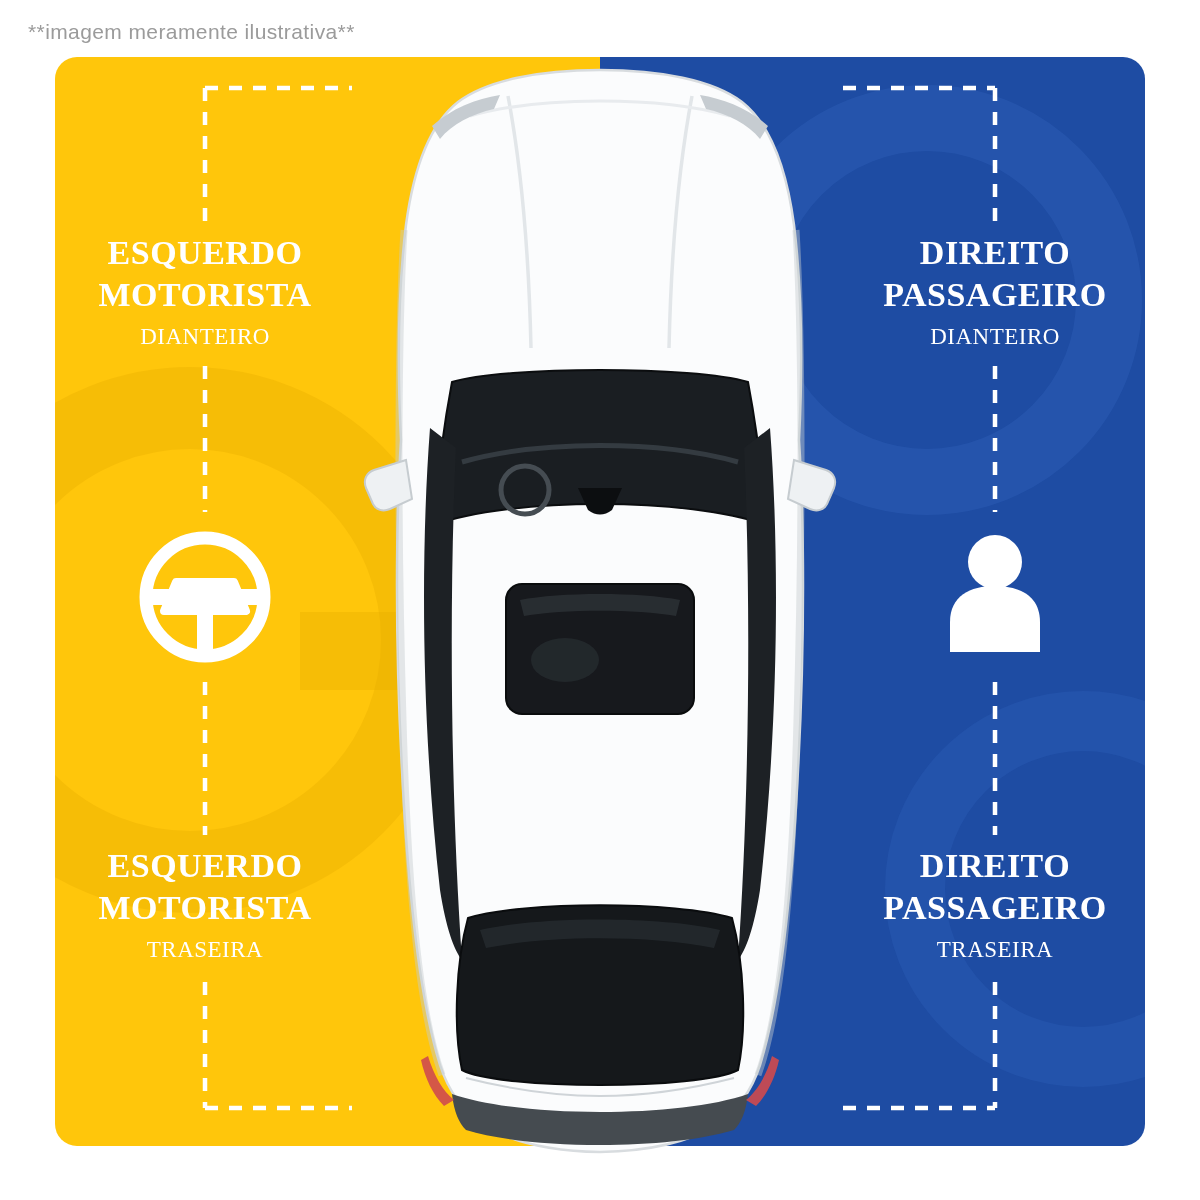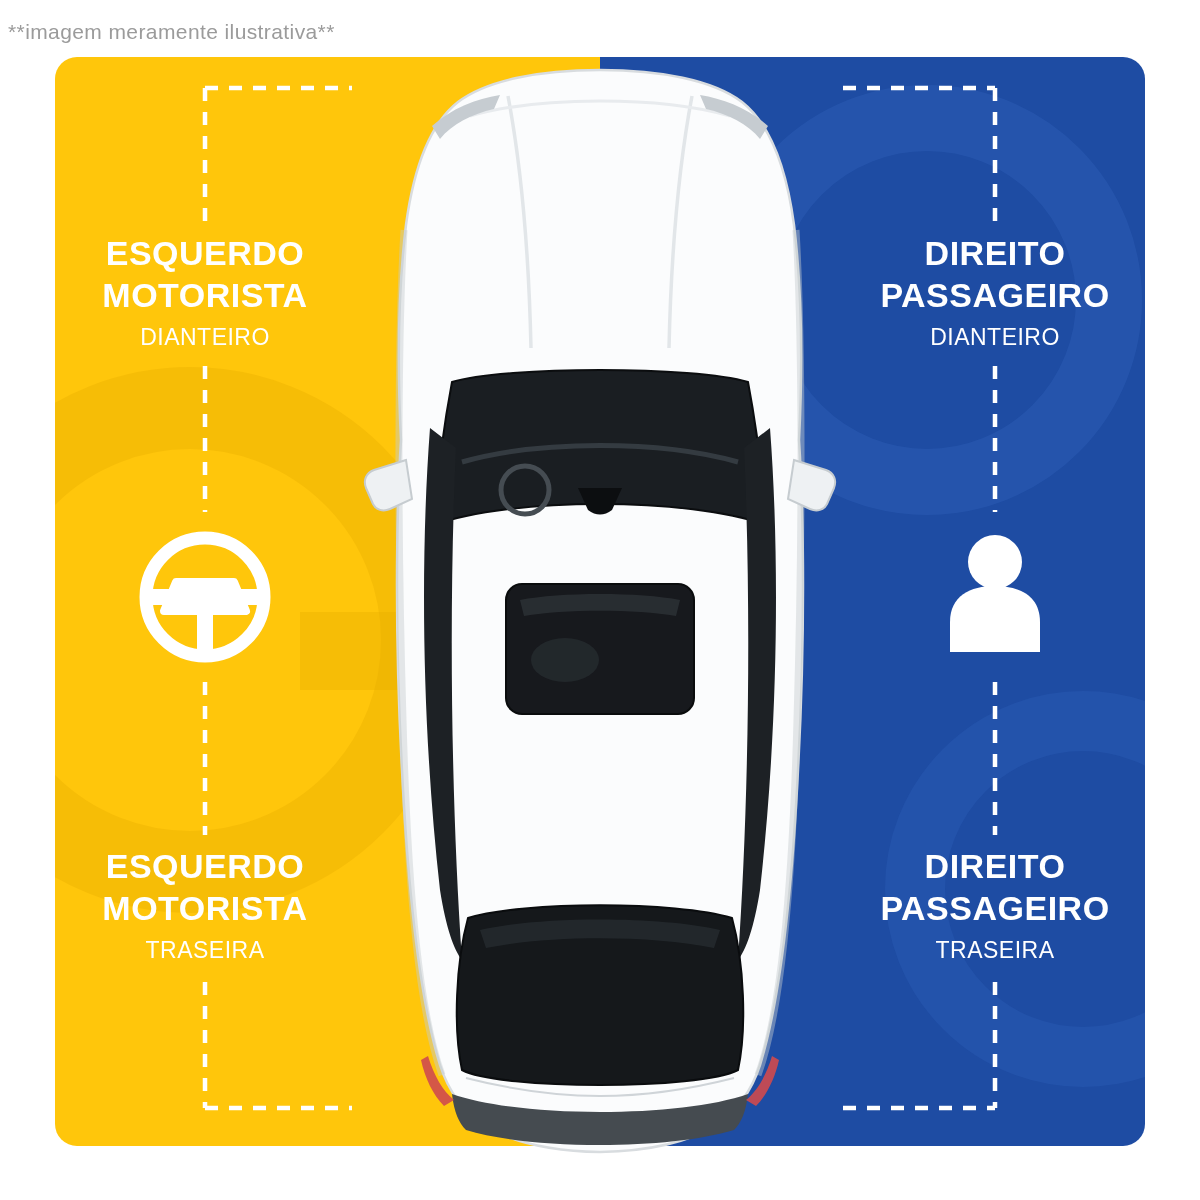--- a/index.html
+++ b/index.html
@@ -2,21 +2,21 @@
 <html style="--driver-side: #FFC60B; --passenger-side: #1E4CA3; --driver-watermark: #E9AF00; --passenger-watermark: #2E5FB7; --label-text: #FFFFFF; --guide-line: #FFFFFF; --caption-text: #9B9B9B;"><head>
 <meta charset="utf-8">
 <style>
   html, body { margin: 0; padding: 0; }
   body {
     width: 1200px; height: 1200px; position: relative;
     background: #ffffff; overflow: hidden;
     font-family: "Liberation Sans", sans-serif;
   }
   .caption {
-    position: absolute; left: 8px; top: 20px;
+    position: absolute; left: 28px; top: 20px;
     font-size: 21px; letter-spacing: .4px;
     color: var(--caption-text, #9b9b9b);
   }
   .panel {
     position: absolute; left: 55px; top: 57px;
     width: 1090px; height: 1089px;
     border-radius: 22px; overflow: hidden;
   }
   .panel .half { position: absolute; top: 0; height: 100%; width: 50%; }
   .panel .half.left  { left: 0;  background: var(--driver-side, #FFC60B); }
@@ -24,21 +24,21 @@
   .overlay, .carlayer {
     position: absolute; left: 0; top: 0; width: 1200px; height: 1200px;
     pointer-events: none;
   }
   .wm { position: absolute; left: 0; top: 0; width: 1090px; height: 1089px; }
   .wm-left  { stroke: var(--driver-watermark, #E9AF00); fill: none; }
   .wm-left-bar { fill: var(--driver-watermark, #E9AF00); }
   .wm-right { stroke: var(--passenger-watermark, #2E5FB7); fill: none; }
   .guide { stroke: var(--guide-line, #ffffff); stroke-width: 4.5;
            stroke-dasharray: 13 11; fill: none; }
-  .label { position: absolute; text-align: center; color: var(--label-text, #ffffff); }
+  .label { position: absolute; text-align: center; color: var(--label-text, #ffffff); font-family: Liberation Serif, serif; }
   .label .l-bold  { font-size: 34px; font-weight: 700; line-height: 42px; letter-spacing: .5px; }
   .label .l-light { font-size: 23px; font-weight: 400; line-height: 42px; letter-spacing: .5px; }
   .icon { position: absolute; width: 150px; height: 150px; }
   .icon * { fill: var(--label-text, #ffffff); }
   .icon .ring { fill: none; stroke: var(--label-text, #ffffff); }
 </style>
 </head>
 <body>
 
 <div class="caption">**imagem meramente ilustrativa**</div>

